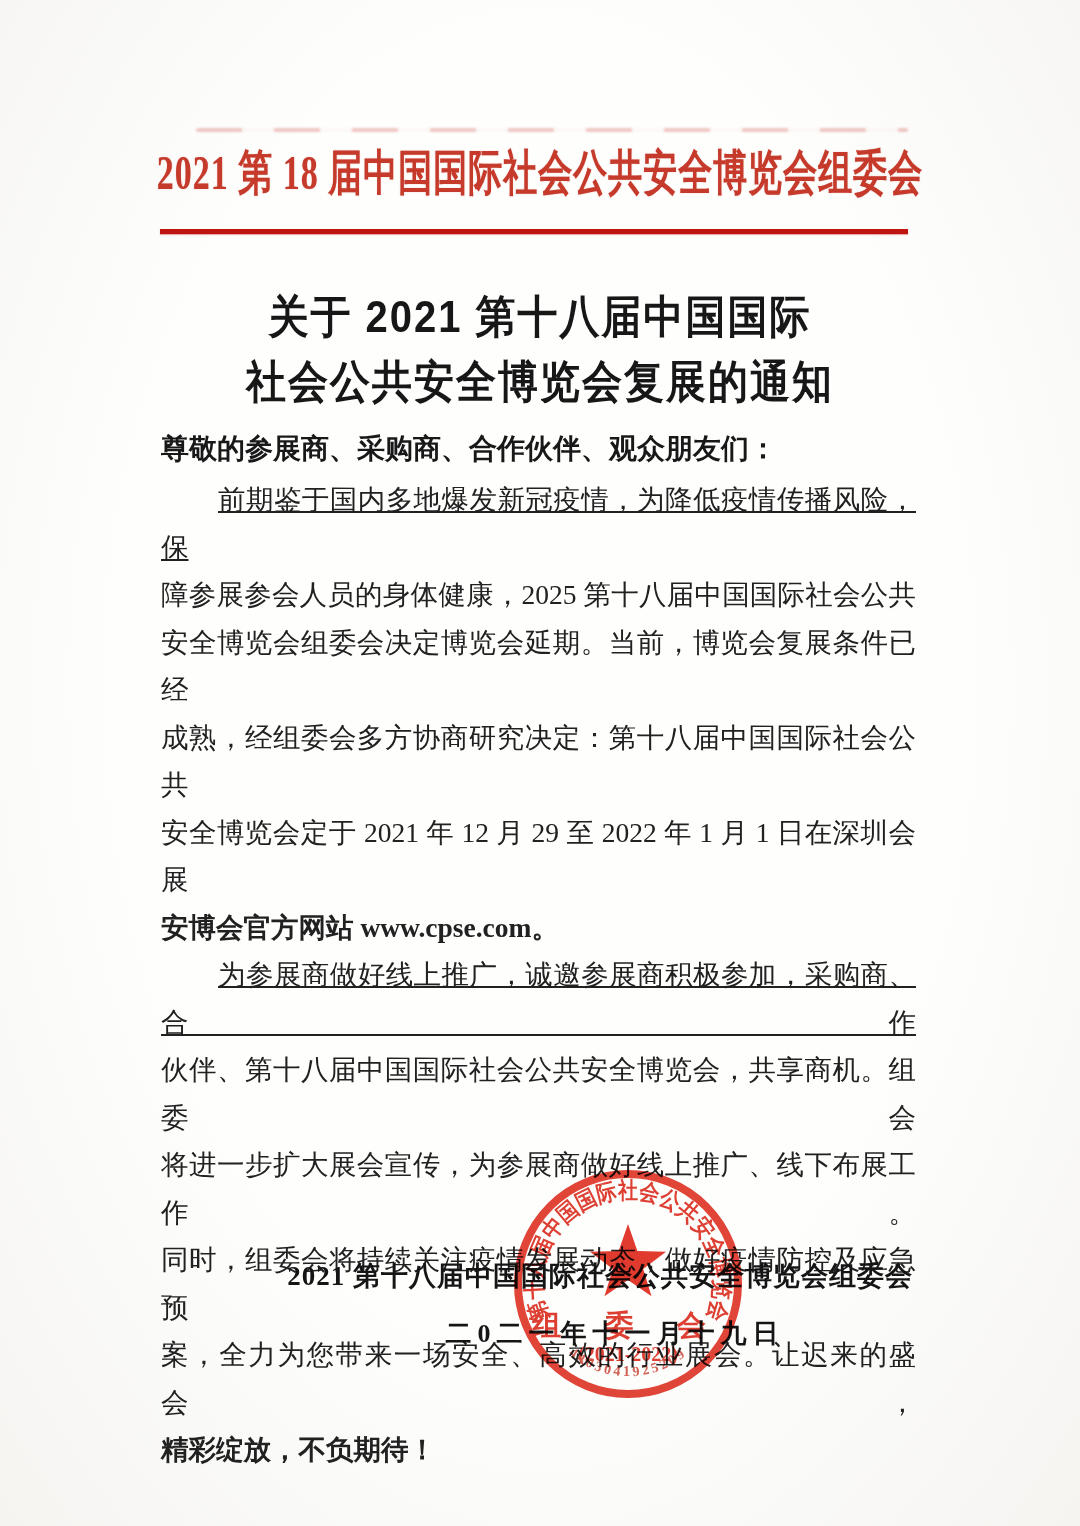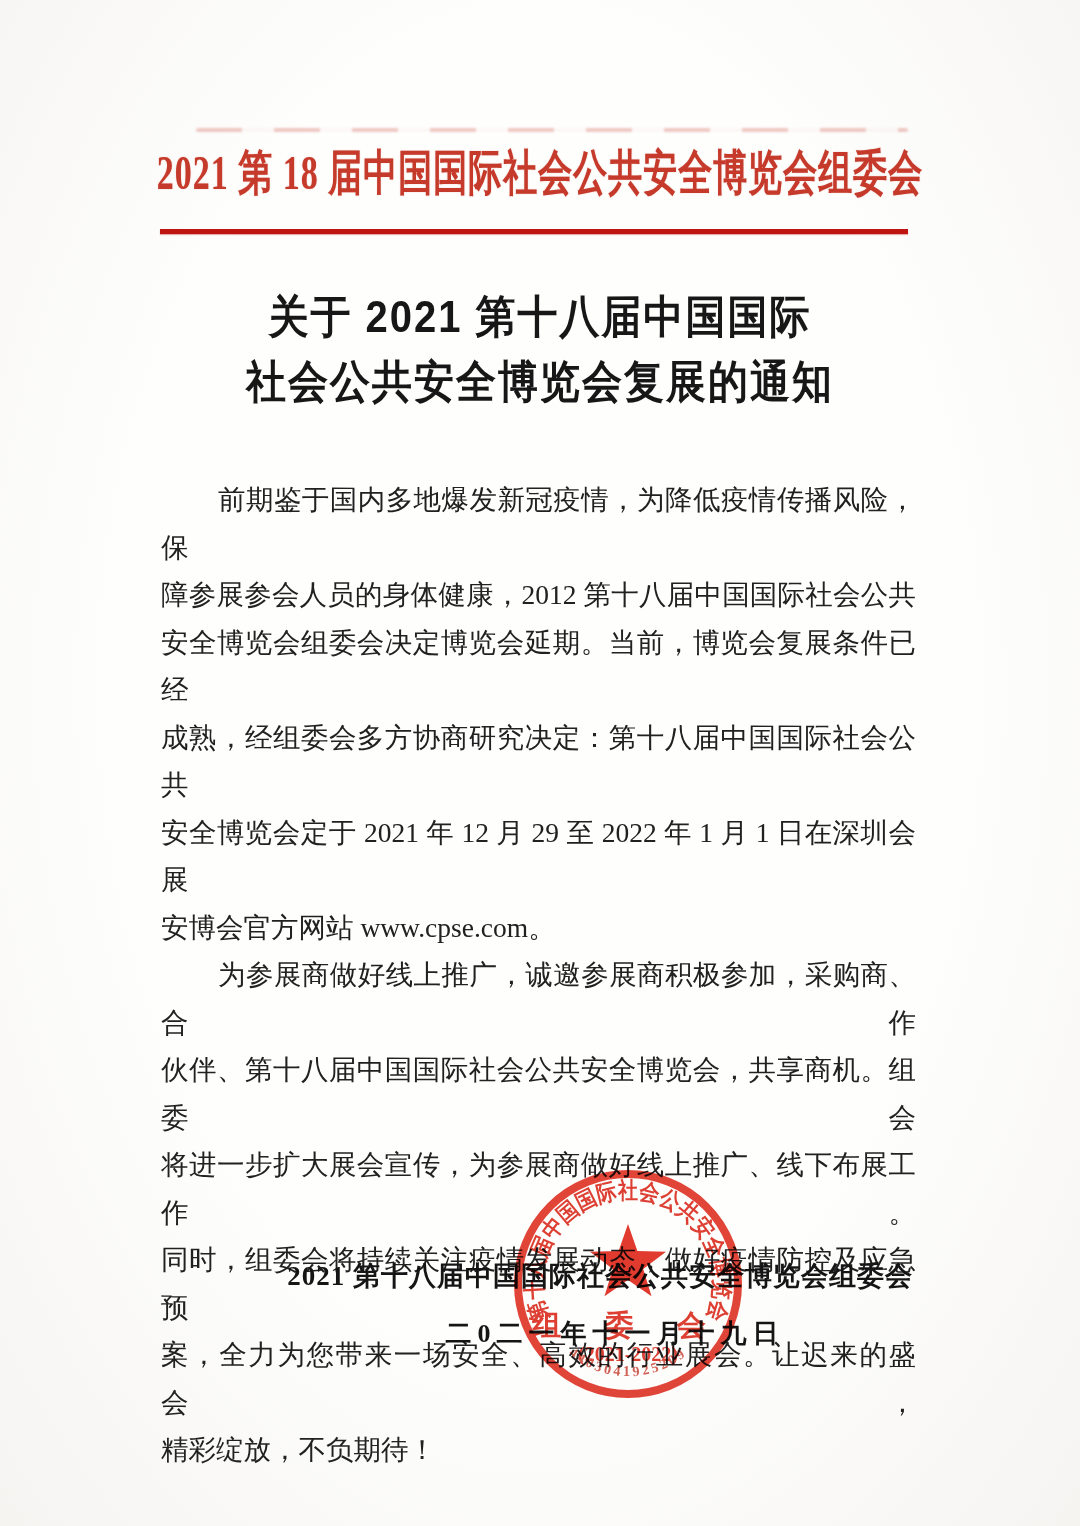--- a/index.html
+++ b/index.html
@@ -43,22 +43,22 @@
   .salutation {
     position:absolute; top:430px; left:161px; width:756px;
     font-family:"Liberation Sans","DejaVu Sans",sans-serif;
     font-weight:bold; font-size:28px; color:#181818; white-space:nowrap;
   }
   .body-text {
     position:absolute; top:476px; left:161px; width:755px;
     font-size:27.5px; line-height:47.5px; color:#212121;
   }
   .line { text-align:justify; text-align-last:justify; text-justify:inter-ideograph; }
-  .line.last { text-align:left; text-align-last:auto; }
-  .line.indent { text-indent:57px; }
+  .line.last { text-align:left; text-align-last:auto;font-weight:bold; }
+  .line.indent { text-indent:57px;text-decoration:underline; }
   
   .sig-org {
     position:absolute; top:1258px; left:160px; width:880px; text-align:center;
     font-size:27px; color:#151515; letter-spacing:1px; white-space:nowrap;
     font-weight:bold;
   }
   .sig-date {
     position:absolute; top:1316px; left:180px; width:870px; text-align:center;
     font-size:26px; color:#151515; letter-spacing:6px; white-space:nowrap;
     font-weight:bold;
@@ -77,24 +77,25 @@
 
   <div class="header-top-rule"></div>
   <div class="header-title">2021 第 18 届中国国际社会公共安全博览会组委会</div>
   <div class="header-rule"></div>
 
   <div class="doc-title">
     <div>关于 2021 第十八届中国国际</div>
     <div>社会公共安全博览会复展的通知</div>
   </div>
 
+  <div class="salutation">尊敬的参展商、采购商、合作伙伴、观众朋友们：</div>
 
   <div class="body-text">
     <div class="line indent">前期鉴于国内多地爆发新冠疫情，为降低疫情传播风险，保</div>
-    <div class="line">障参展参会人员的身体健康，2012 第十八届中国国际社会公共</div>
+    <div class="line">障参展参会人员的身体健康，2025 第十八届中国国际社会公共</div>
     <div class="line">安全博览会组委会决定博览会延期。当前，博览会复展条件已经</div>
     <div class="line">成熟，经组委会多方协商研究决定：第十八届中国国际社会公共</div>
     <div class="line">安全博览会定于 2021 年 12 月 29 至 2022 年 1 月 1 日在深圳会展</div>
     <div class="line last">安博会官方网站 www.cpse.com。</div>
 
     <div class="line indent">为参展商做好线上推广，诚邀参展商积极参加，采购商、合作</div>
     <div class="line">伙伴、第十八届中国国际社会公共安全博览会，共享商机。组委会</div>
     <div class="line">将进一步扩大展会宣传，为参展商做好线上推广、线下布展工作。</div>
     <div class="line">同时，组委会将持续关注疫情发展动态，做好疫情防控及应急预</div>
     <div class="line">案，全力为您带来一场安全、高效的行业展会。让迟来的盛会，</div>

